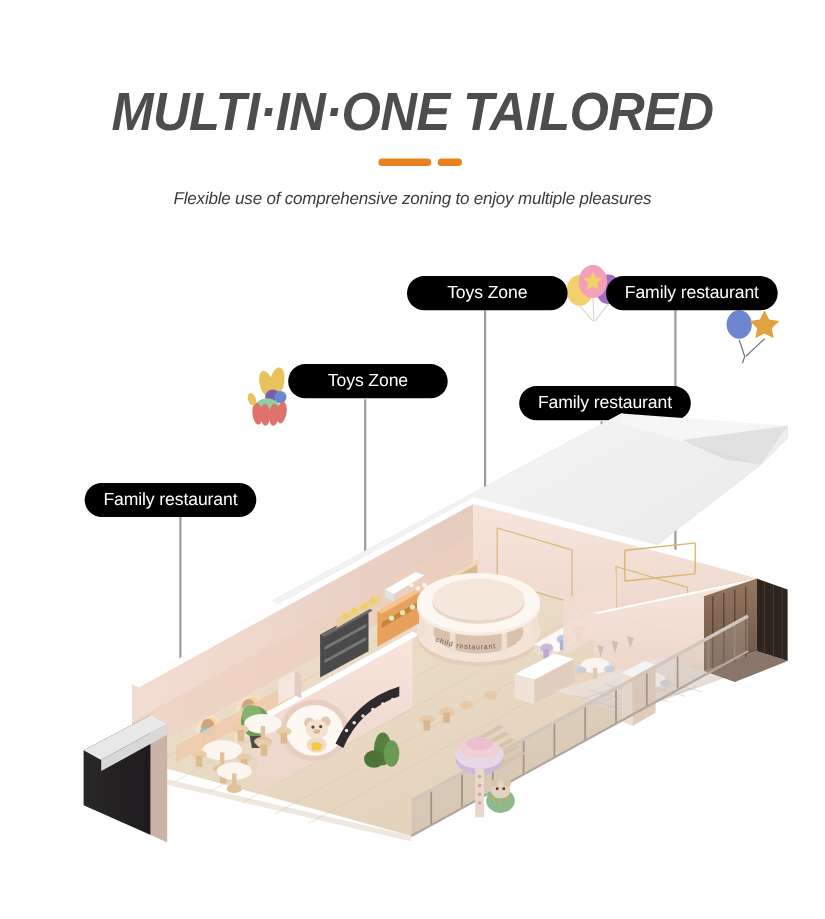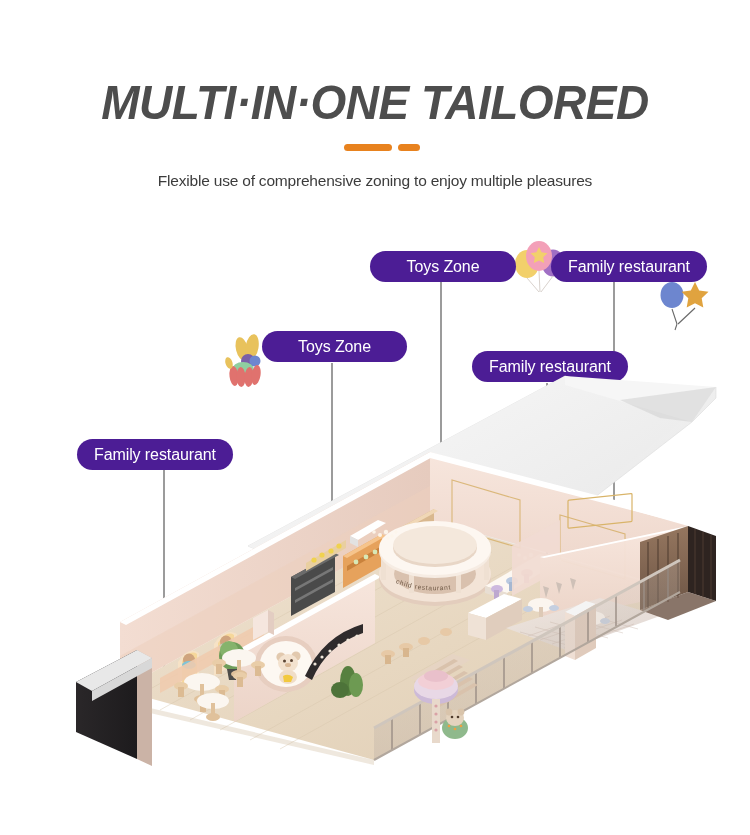--- a/index.html
+++ b/index.html
@@ -19,29 +19,30 @@
     transform:scaleY(1.06);transform-origin:center top;
   }
   .divider{position:absolute;left:0;top:144px;width:750px;height:9px;}
   .divider .bar{position:absolute;top:0;height:7px;border-radius:4px;background:#e8821e;}
   .divider .bar.long{left:344px;width:48px;}
   .divider .bar.short{left:398px;width:22px;}
   .subtitle{
     position:absolute;left:0;top:170px;width:750px;
     font-size:15.5px;line-height:22px;color:#3c3c3c;white-space:nowrap;
     letter-spacing:-0.2px;
+    font-style:italic;
   }
 
   
   .leader{position:absolute;width:2px;background:#8a8a8a;opacity:.85;}
 
   
   .pill{
     position:absolute;display:flex;align-items:center;justify-content:center;
-    background:#4c1d95;color:#ffffff;border-radius:999px;
+    background:#000000;color:#ffffff;border-radius:999px;
     font-size:16px;line-height:1;letter-spacing:-0.1px;
     height:31px;padding:0 17px;white-space:nowrap;
     box-sizing:border-box;
   }
 
   
   .deco{position:absolute;}
   .deco svg{display:block;overflow:visible;}
 
   

